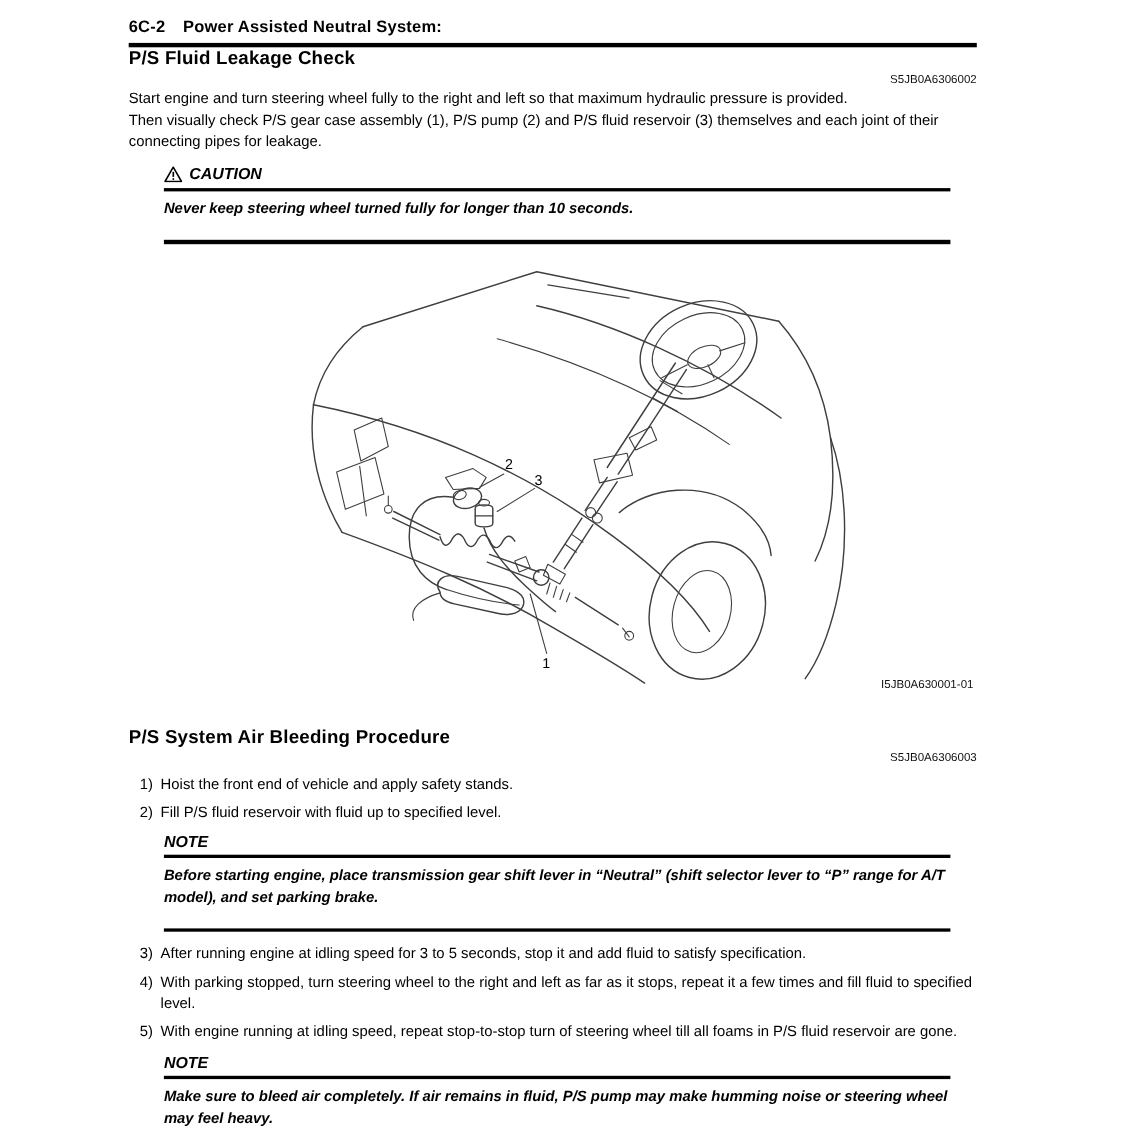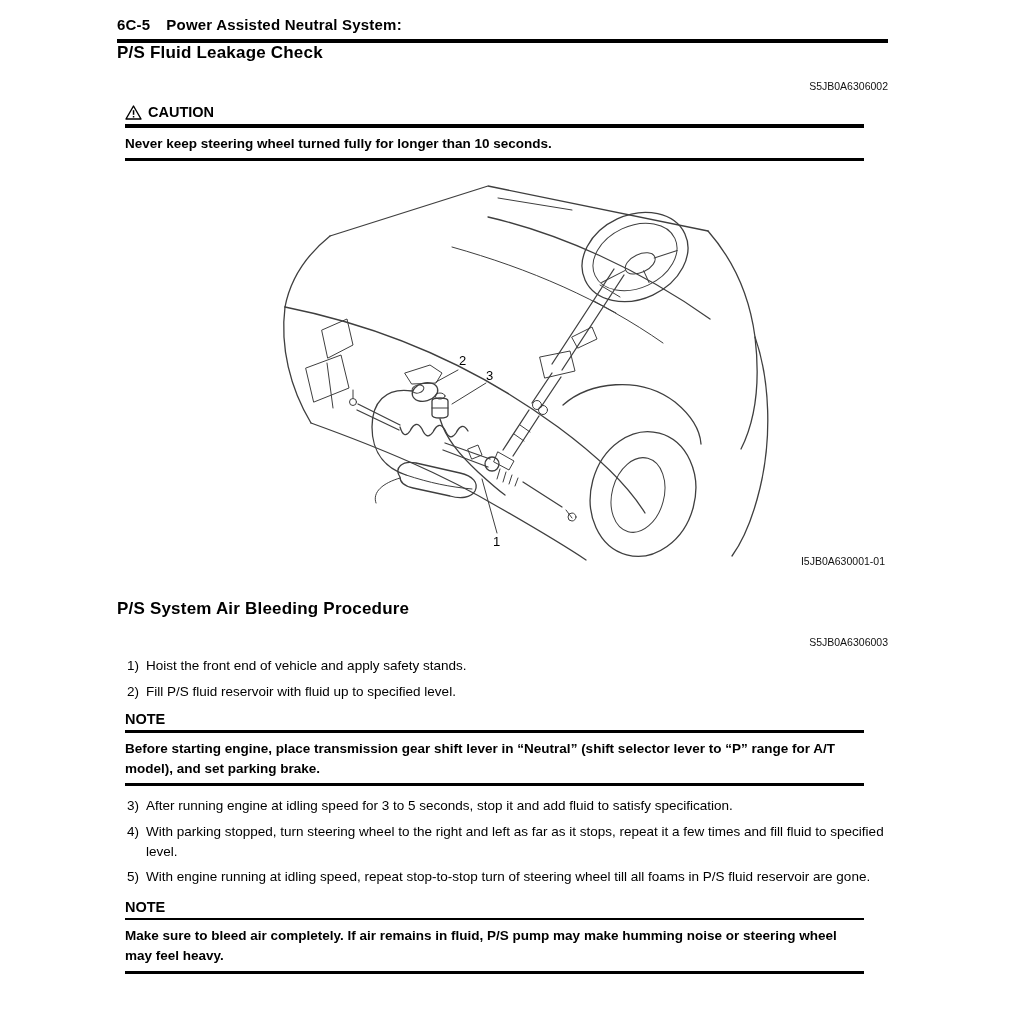--- a/index.html
+++ b/index.html
@@ -4,28 +4,28 @@
 <style>
   * { margin:0; padding:0; box-sizing:border-box; }
   html,body { background:#ffffff; }
   body { width:1024px; height:1024px; font-family:"Liberation Sans","DejaVu Sans",sans-serif; color:#000; }
   .page { width:1024px; height:1024px; padding:16px 136px 0 117px; position:relative; overflow:hidden; }
 
   .hdr-row { display:flex; align-items:baseline; gap:16px; font-size:15px; font-weight:bold; letter-spacing:.2px; }
   .rule-xl { height:4px; background:#000; margin-top:6px; }
 
   .sec-title { font-size:17px; font-weight:bold; letter-spacing:.2px; }
-  .ref-code { font-size:10.5px; text-align:right; margin-top:17px; color:#111; }
+  .ref-code { font-size:10.5px; text-align:right; margin-top:3px; color:#111; }
   .body-par { font-size:13.5px; line-height:1.45; margin-top:2px; }
 
-  .advice { margin:12px 24px 0 8px; }
+  .advice { margin:12px 24px 0 32px;font-style:italic; }
   .advice-hd { display:flex; align-items:center; gap:6px; font-size:14.5px; font-weight:bold; }
   .advice-rule-a { height:3.5px; background:#000; margin-top:4px; }
   .advice-rule-b { height:2.5px; background:#000; margin-top:3px; }
-  .advice-txt { font-size:13.5px; font-weight:bold; line-height:1.5; padding:6px 0 4px 0; }
+  .advice-txt { font-size:13.5px; font-weight:bold; line-height:1.5; padding:6px 0 18px 0; }
   .advice-rule-bot { height:3.5px; background:#000; }
   .advice-rule-bot2 { height:3px; background:#000; }
 
   .figure-wrap { position:relative; width:790px; height:396px; margin-left:-17px; margin-top:16px; }
   .figure-wrap svg { display:block; }
   .fig-code { position:absolute; right:5px; bottom:6px; font-size:10.5px; color:#111;margin-top:32px; }
 
   .steps { margin-top:8px; }
   .step { display:flex; gap:7px; font-size:13.5px; line-height:1.45; margin-top:6px; }
   .step-num { flex:0 0 22px; text-align:right; }
@@ -34,27 +34,29 @@
   .diagram-stroke { fill:none; stroke:#3f3f3f; stroke-width:1.3; stroke-linecap:round; stroke-linejoin:round; }
   .diagram-thin { fill:none; stroke:#3f3f3f; stroke-width:1; stroke-linecap:round; stroke-linejoin:round; }
   .callout-txt { font-family:"Liberation Sans",sans-serif; font-size:13px; fill:#000; }
 </style>
 </head>
 <body>
 
 <div class="page">
 
   <div class="hdr-row">
-    <span>6C-5</span>
+    <span>6C-2</span>
     <span>Power Assisted Neutral System:</span>
   </div>
   <div class="rule-xl"></div>
 
   <div class="sec-title">P/S Fluid Leakage Check</div>
   <div class="ref-code">S5JB0A6306002</div>
+  <div class="body-par">Start engine and turn steering wheel fully to the right and left so that maximum hydraulic pressure is provided.</div>
+  <div class="body-par" style="margin-top:0;">Then visually check P/S gear case assembly (1), P/S pump (2) and P/S fluid reservoir (3) themselves and each joint of their connecting pipes for leakage.</div>
 
   <div class="advice">
     <div class="advice-hd">
       <svg width="17" height="15" viewBox="0 0 17 15">
         <path d="M8.5 1 L16 14 L1 14 Z" fill="none" stroke="#000" stroke-width="1.4" stroke-linejoin="round"></path>
         <rect x="7.8" y="5.2" width="1.5" height="4.6" fill="#000"></rect>
         <rect x="7.8" y="11" width="1.5" height="1.5" fill="#000"></rect>
       </svg>
       <span>CAUTION</span>
     </div>

